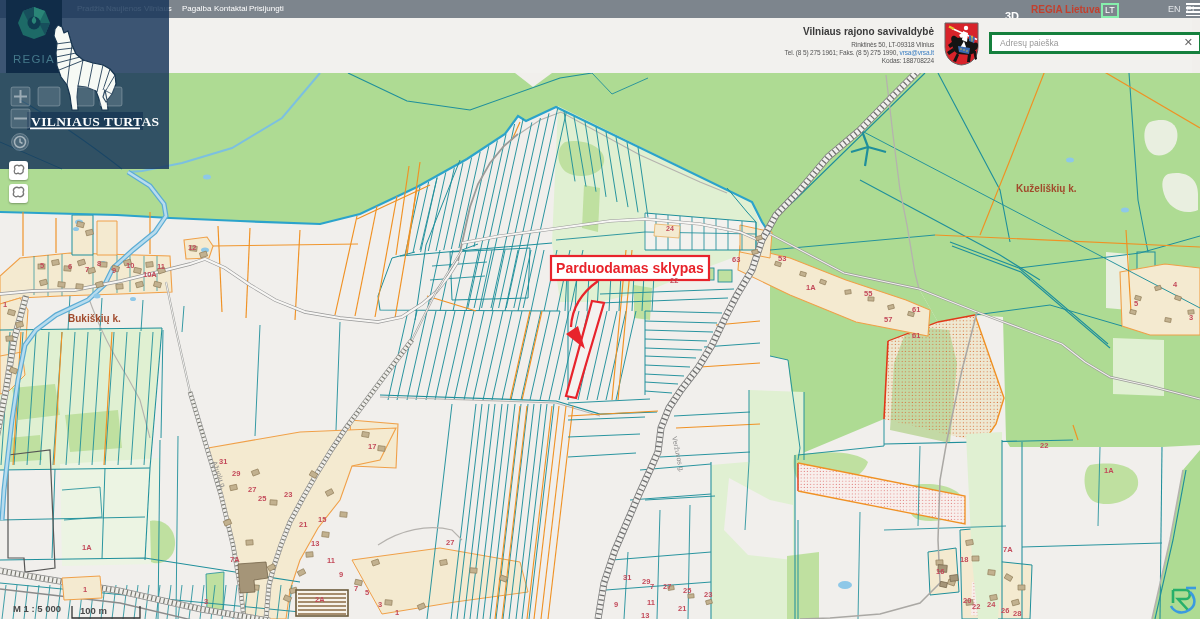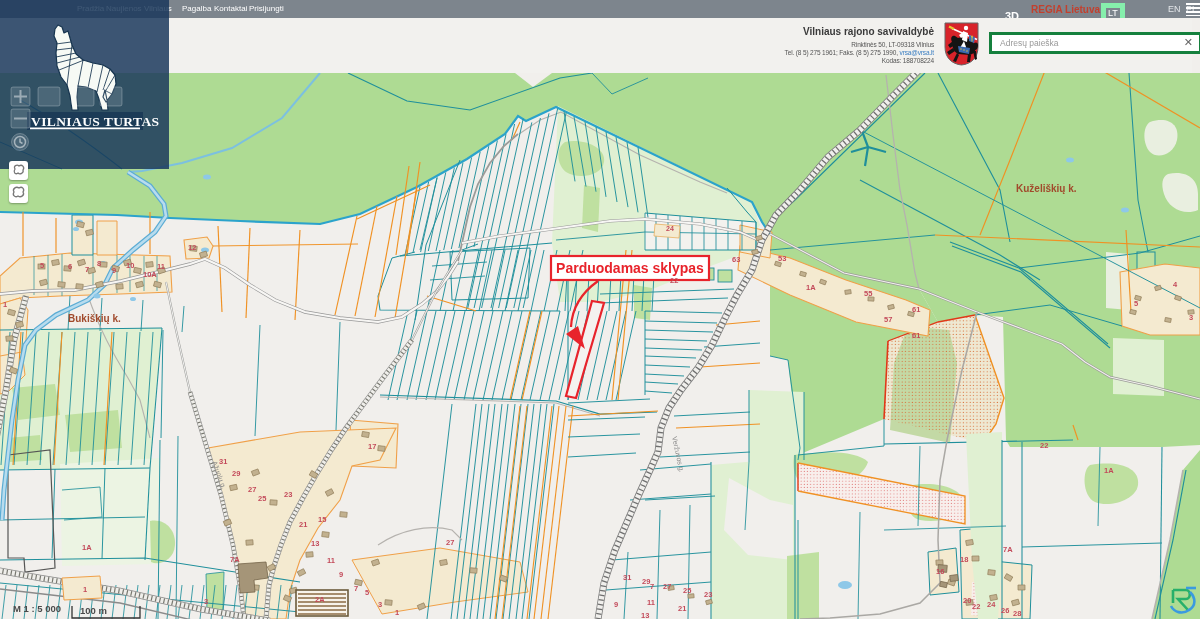--- a/index.html
+++ b/index.html
@@ -580,21 +580,21 @@
 </svg>
 <div id="topbar">
       <span class="menu" style="left:77px">Pradžia</span>
       <span class="menu" style="left:106px">Naujienos</span>
       <span class="menu" style="left:144px">Vilniaus</span>
       <span class="menu" style="left:182px">Pagalba</span>
       <span class="menu" style="left:214px">Kontaktai</span>
       <span class="menu" style="left:249px">Prisijungti</span>
       <span class="menu" style="left:1005px;font-weight:bold;font-size:11px;top:10px">3D</span>
       <span class="menu" style="left:1031px;font-weight:bold;font-size:10px;color:#c2402e;top:4px">REGIA Lietuva</span>
-      <span style="position:absolute;left:1101px;top:3px;border:5px solid #86efac;padding:0 2px;color:#fff;font-size:9px;line-height:11px">LT</span>
+      <span style="position:absolute;left:1101px;top:3px;border:2px solid #86efac;padding:0 2px;color:#fff;font-size:9px;line-height:11px">LT</span>
       <span class="lang" style="left:1124px">EN</span>
       <span class="lang" style="left:1142px">PL</span>
       <span class="lang" style="left:1160px">RU</span>
       <svg style="position:absolute;left:1186px;top:2px" width="14" height="14">
         <g stroke="#fff" stroke-width="2">
           <line x1="0" y1="2" x2="14" y2="2"></line>
           <line x1="0" y1="6" x2="14" y2="6"></line>
           <line x1="0" y1="10" x2="14" y2="10"></line>
           <line x1="0" y1="14" x2="14" y2="14"></line>
         </g>
@@ -628,20 +628,31 @@
         <circle cx="17" cy="27" r="0.7" fill="#e8c832"></circle>
         <circle cx="20" cy="28" r="0.7" fill="#e8c832"></circle>
         <circle cx="23" cy="29" r="0.7" fill="#e8c832"></circle>
       </svg>
       <div style="position:absolute;left:989px;top:14px;width:207px;height:16px;background:#fff;border:3px solid #15803d;">
         <span style="position:absolute;left:8px;top:3px;font-size:8.5px;color:#999">Adresų paieška</span>
         <span style="position:absolute;right:6px;top:1px;font-size:11px;color:#666">✕</span>
       </div>
     </div>
 <div id="overlay"></div>
+<div style="position:absolute;left:6px;top:0;width:56px;height:73px;background:#102c48"><svg width="56" height="73">
+        <g>
+          <polygon points="28,7 39,11 44,23 39,35 28,39 17,35 12,23 17,11" fill="#1d6a67"></polygon>
+          <polygon points="28,7 39,11 33,23 28,18" fill="#2a8577"></polygon>
+          <polygon points="17,11 28,7 28,18 23,23" fill="#174f5c"></polygon>
+          <polygon points="39,35 44,23 33,23" fill="#174f5c"></polygon>
+          <circle cx="28" cy="23" r="6.5" fill="#0f3c50"></circle>
+          <path d="M28,16.5 C31,19.5 31,22 28,24 C25,22 25,19.5 28,16.5 Z" fill="#2a8577"></path>
+        </g>
+        <text x="28" y="63" text-anchor="middle" font-size="11.5" letter-spacing="1.2" fill="#44788a">REGIA</text>
+      </svg></div>
     <svg style="position:absolute;left:0;top:0" width="169" height="169" viewBox="0 0 169 169">
       <polygon points="58,25 62,27 64,33 68,31 70,38 72,45 76,54 83,60 93,63 103,65 110,69 115,75 116,84 112,94 106,102 103,97 105,90 107,100 108,110 102,110 99,99 96,91 86,87 78,86 77,97 78,110 72,110 70,96 67,85 61,77 57,66 56,53 57,43 54,36 55,29" fill="#f7faf5" stroke="#16344f" stroke-width="1.2" stroke-linejoin="round"></polygon>
       <g stroke="#16344f" stroke-width="0.85" fill="none">
         <path d="M56,44 L71,42 M56,50 L73,48 M56,57 L76,53 M57,63 L80,57 M59,70 L84,60"></path>
         <path d="M72,45 L67,85 M83,60 L78,86 M93,63 L88,88 M103,65 L97,92 M110,69 L103,90"></path>
         <path d="M115,75 L105,92 M112,94 L104,90"></path>
       </g>
       <rect x="27" y="112" width="116" height="18" fill="#1c3b57"></rect>
       <text x="31" y="126" font-size="13.5" font-weight="bold" fill="#fff" letter-spacing="0.4" font-family="Liberation Serif,serif">VILNIAUS TURTAS</text>
       <rect x="30" y="127.5" width="110" height="1.8" fill="#fff"></rect>

